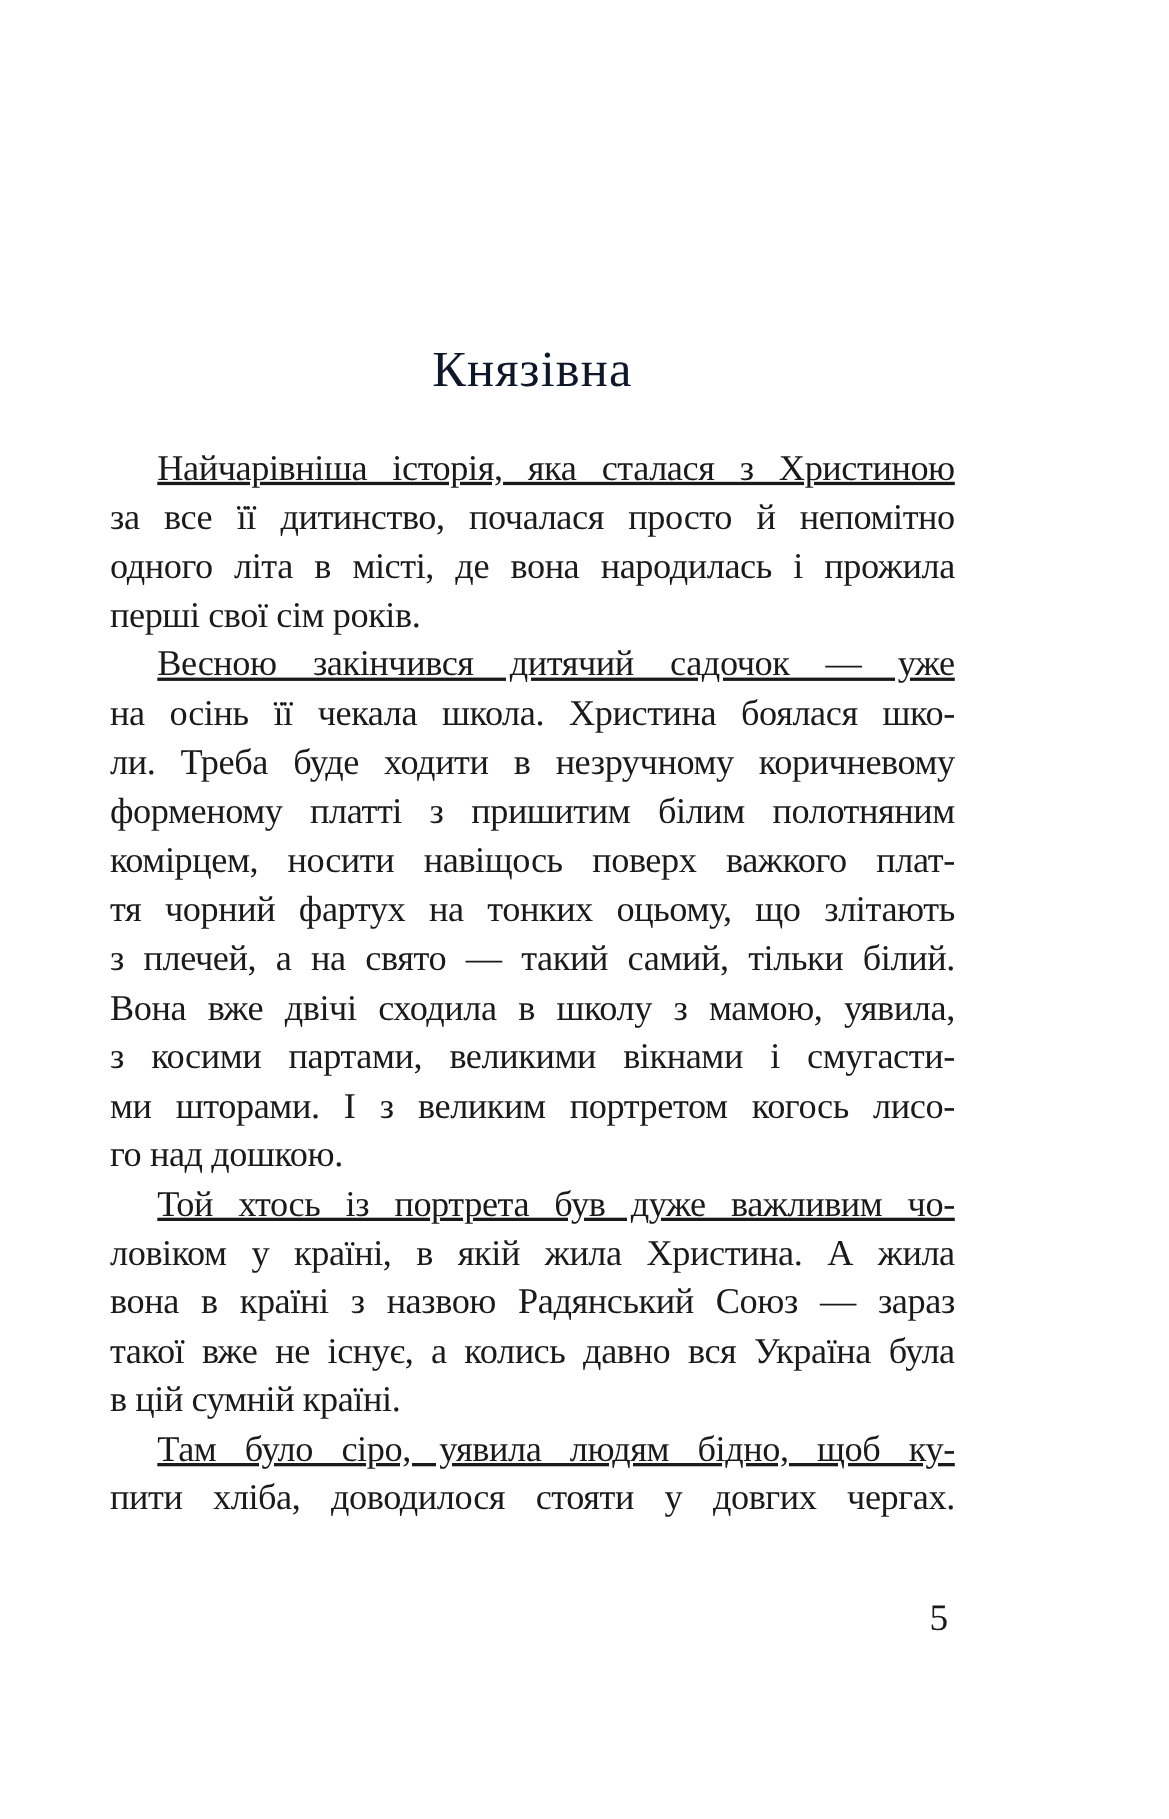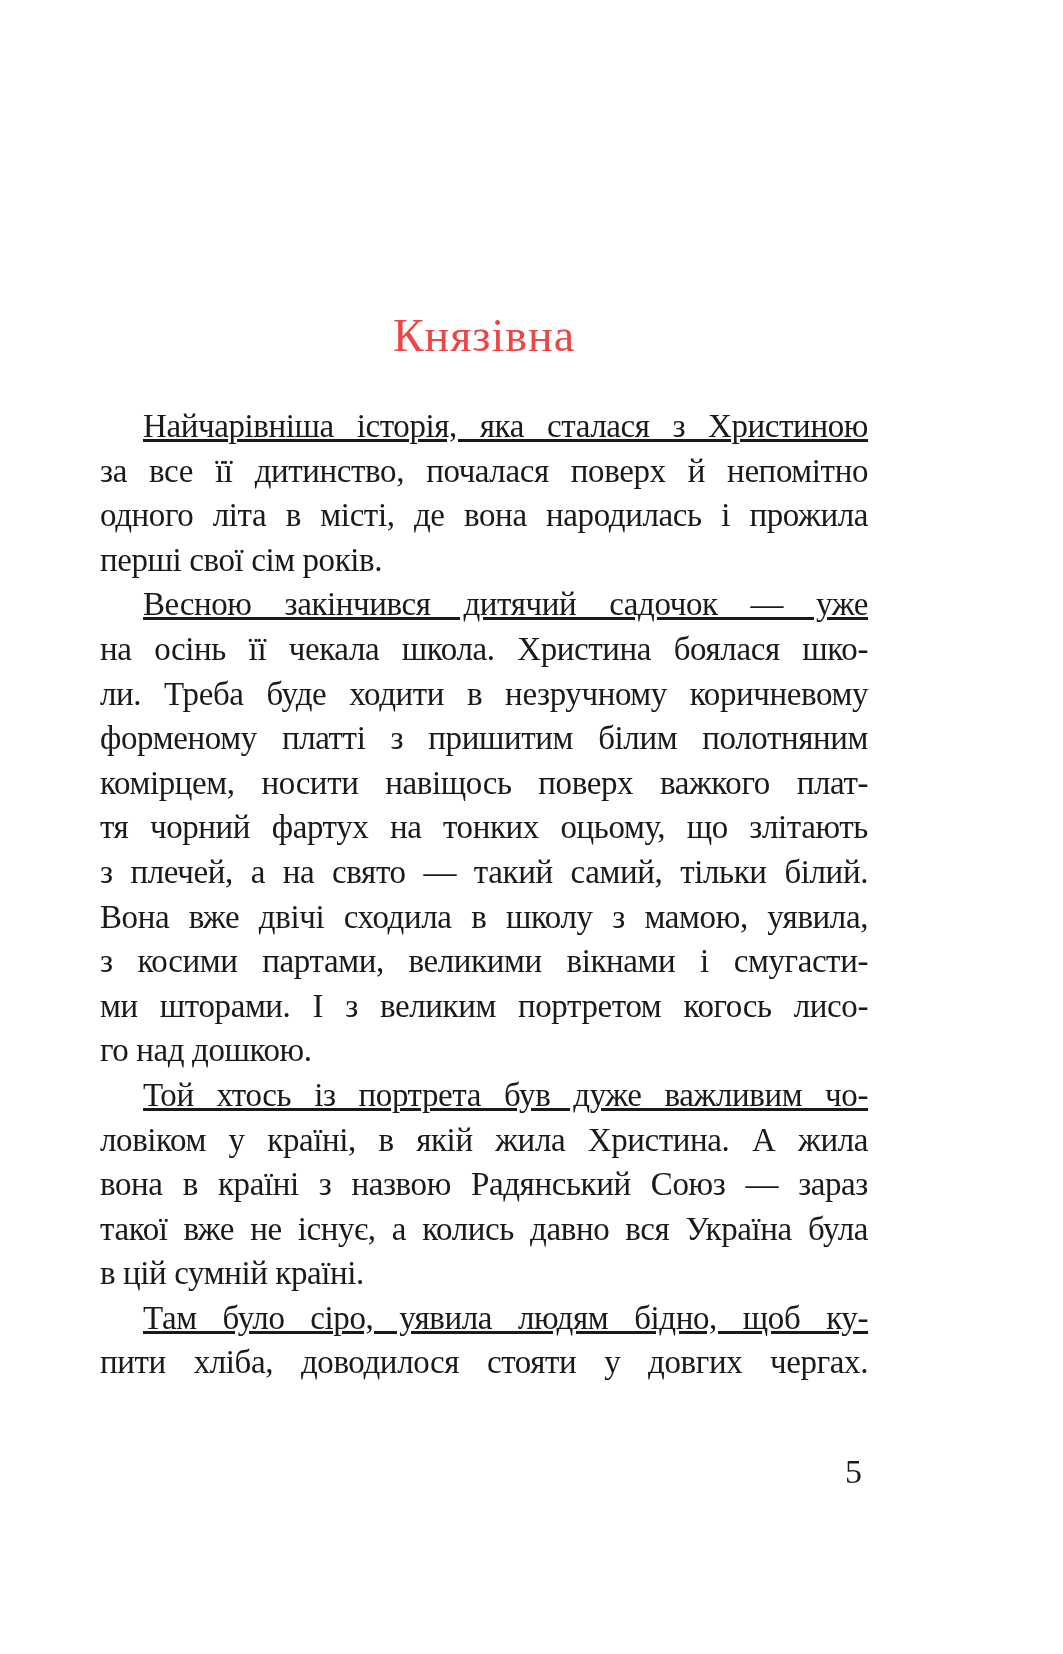--- a/index.html
+++ b/index.html
@@ -22,21 +22,21 @@
     top: 308px;
     width: 768px;
   }
   .chapter-title {
     margin: 0 0 40px 0;
     font-size: 46px;
     line-height: 56px;
     font-weight: normal;
     text-align: center;
     letter-spacing: 1px;
-    color: #ef4444;
+    color: #0f172a;
   }
   .paragraph {
     margin: 0;
     padding: 0;
   }
   .line {
     font-size: 33px;
     line-height: 44.6px;
     height: 44.6px;
     letter-spacing: -0.4px;
@@ -68,21 +68,21 @@
 </style>
 </head>
 <body>
 
 <div class="page">
   <div class="text-block">
     <h1 class="chapter-title">Князівна</h1>
     <div id="paragraphs">
         <div class="paragraph">
           <div class="line indent">Найчарівніша історія, яка сталася з Христиною</div>
-          <div class="line">за все її дитинство, почалася поверх й непомітно</div>
+          <div class="line">за все її дитинство, почалася просто й непомітно</div>
           <div class="line">одного літа в місті, де вона народилась і прожила</div>
           <div class="line endleft">перші свої сім років.</div>
         </div>
         <div class="paragraph">
           <div class="line indent">Весною закінчився дитячий садочок — уже</div>
           <div class="line">на осінь її чекала школа. Христина боялася шко-</div>
           <div class="line">ли. Треба буде ходити в незручному коричневому</div>
           <div class="line">форменому платті з пришитим білим полотняним</div>
           <div class="line">комірцем, носити навіщось поверх важкого плат-</div>
           <div class="line">тя чорний фартух на тонких оцьому, що злітають</div>

